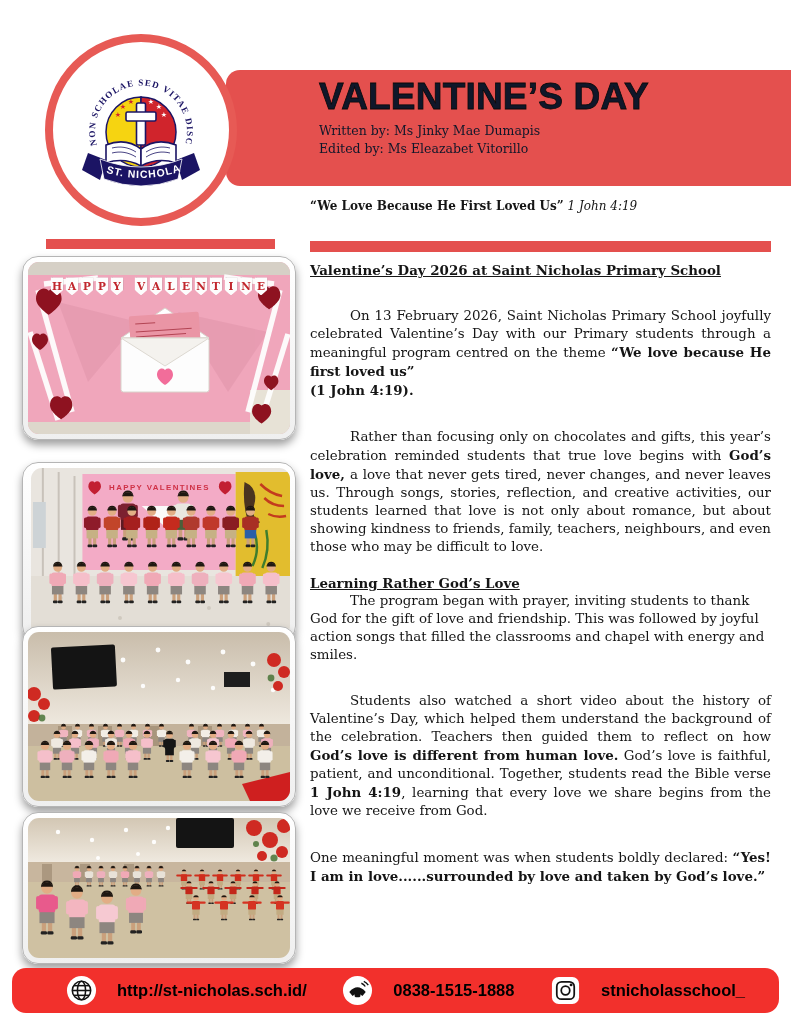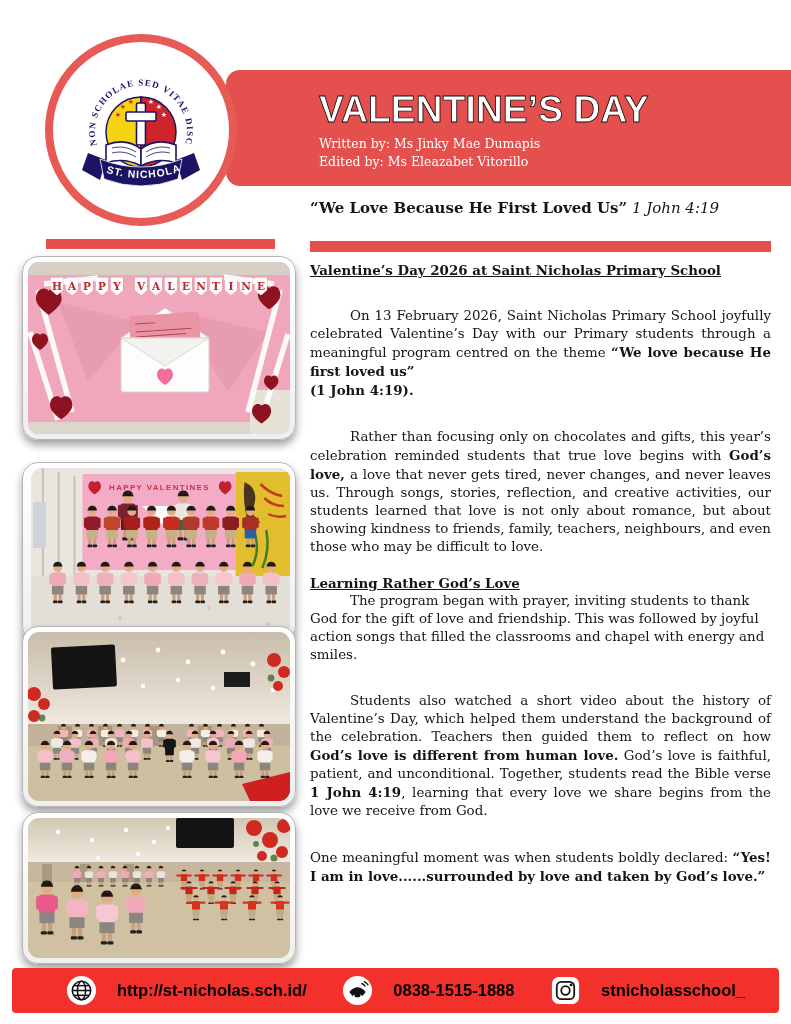--- a/index.html
+++ b/index.html
@@ -2,30 +2,30 @@
 <html><head>
 <meta charset="utf-8">
 <style>
   html,body{margin:0;padding:0;background:#fff;}
   .page{position:relative;width:791px;height:1024px;margin:0 auto;background:#fff;overflow:hidden;
         font-family:"DejaVu Serif",serif;color:#151515;}
 
   
   .banner{position:absolute;left:226px;top:70px;width:565px;height:116px;background:#e4504e;
           border-radius:14px 0 0 14px;}
-  .banner-inner{position:absolute;left:93px;top:21px;color:#ffffff;}
+  .banner-inner{position:absolute;left:93px;top:8px;color:#0f172a;}
   .title{font-family:"Liberation Sans",sans-serif;font-weight:bold;font-size:37px;line-height:1.05;
          letter-spacing:.2px;-webkit-text-stroke:.8px #0a0a0a;}
   .subtitle{font-family:"DejaVu Serif",serif;font-weight:bold;font-size:19px;margin-top:3px;}
   .byline{font-family:"DejaVu Serif",serif;font-size:12.5px;line-height:1.45;margin-top:5px;}
   .byline div{white-space:nowrap;}
 
   .logo-wrap{position:absolute;left:44px;top:33px;width:194px;height:194px;}
 
-  .quote{position:absolute;left:310px;top:199px;width:465px;font-size:15px;}
+  .quote{position:absolute;left:310px;top:199px;width:465px;font-size:12px;}
   .quote .qt{font-weight:bold;}
   .quote .ref{font-style:italic;}
 
   .bar{position:absolute;background:#e4504e;}
   .bar-left{left:46px;top:239px;width:229px;height:10px;}
   .bar-right{left:310px;top:241px;width:461px;height:11px;}
 
   
   .photo{position:absolute;left:22px;width:274px;box-sizing:border-box;background:linear-gradient(#ffffff,#efefef);
          border:1.5px solid #b5b5b5;border-radius:16px;padding:5px;box-shadow:0 5px 9px rgba(0,0,0,.38);}
@@ -45,21 +45,21 @@
   
   .article{position:absolute;left:310px;top:261px;width:461px;font-size:13.4px;line-height:18px;}
   .blk{margin:0;}
   .blk.paragraph{margin-bottom:18px;}
   .blk.heading{font-weight:bold;text-decoration:underline;}
   .blk .b{font-weight:bold;}
   .blk.just{text-align:justify;margin-top:28px;}
   .blk.ind{text-indent:40px;}
 
   
-  .footer{position:absolute;left:12px;top:968px;width:767px;height:45px;background:#f2302c;border-radius:4px;
+  .footer{position:absolute;left:12px;top:968px;width:767px;height:45px;background:#f2302c;border-radius:14px;
           display:flex;align-items:center;justify-content:space-between;box-sizing:border-box;
           padding:0 34px 0 54px;}
   .fgroup{display:flex;align-items:center;gap:20px;}
   .ftext{font-family:"Liberation Sans",sans-serif;font-weight:bold;font-size:16.5px;color:#000;white-space:nowrap;}
   .ficon{width:31px;height:31px;flex:0 0 auto;}
 </style>
 </head>
 <body>
 
 <svg width="0" height="0" style="position:absolute" aria-hidden="true">

